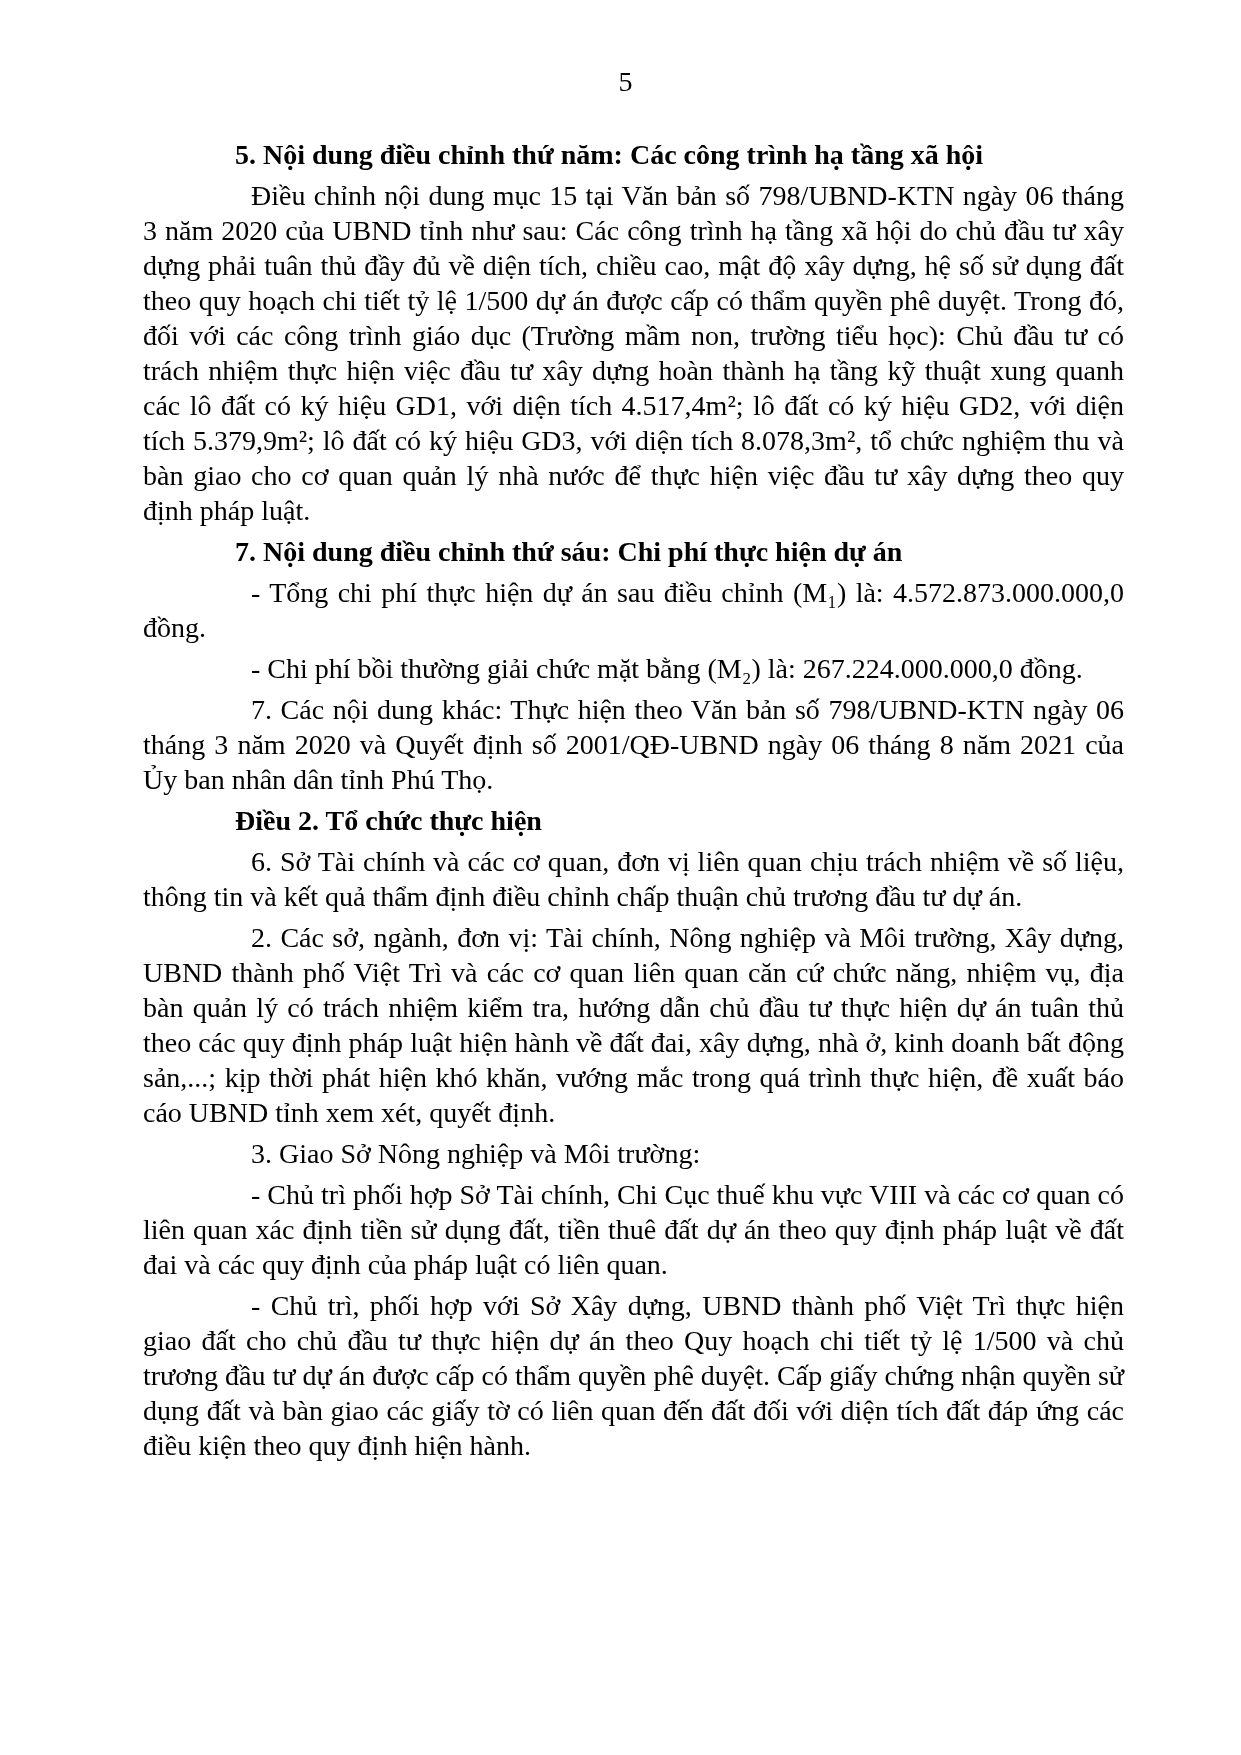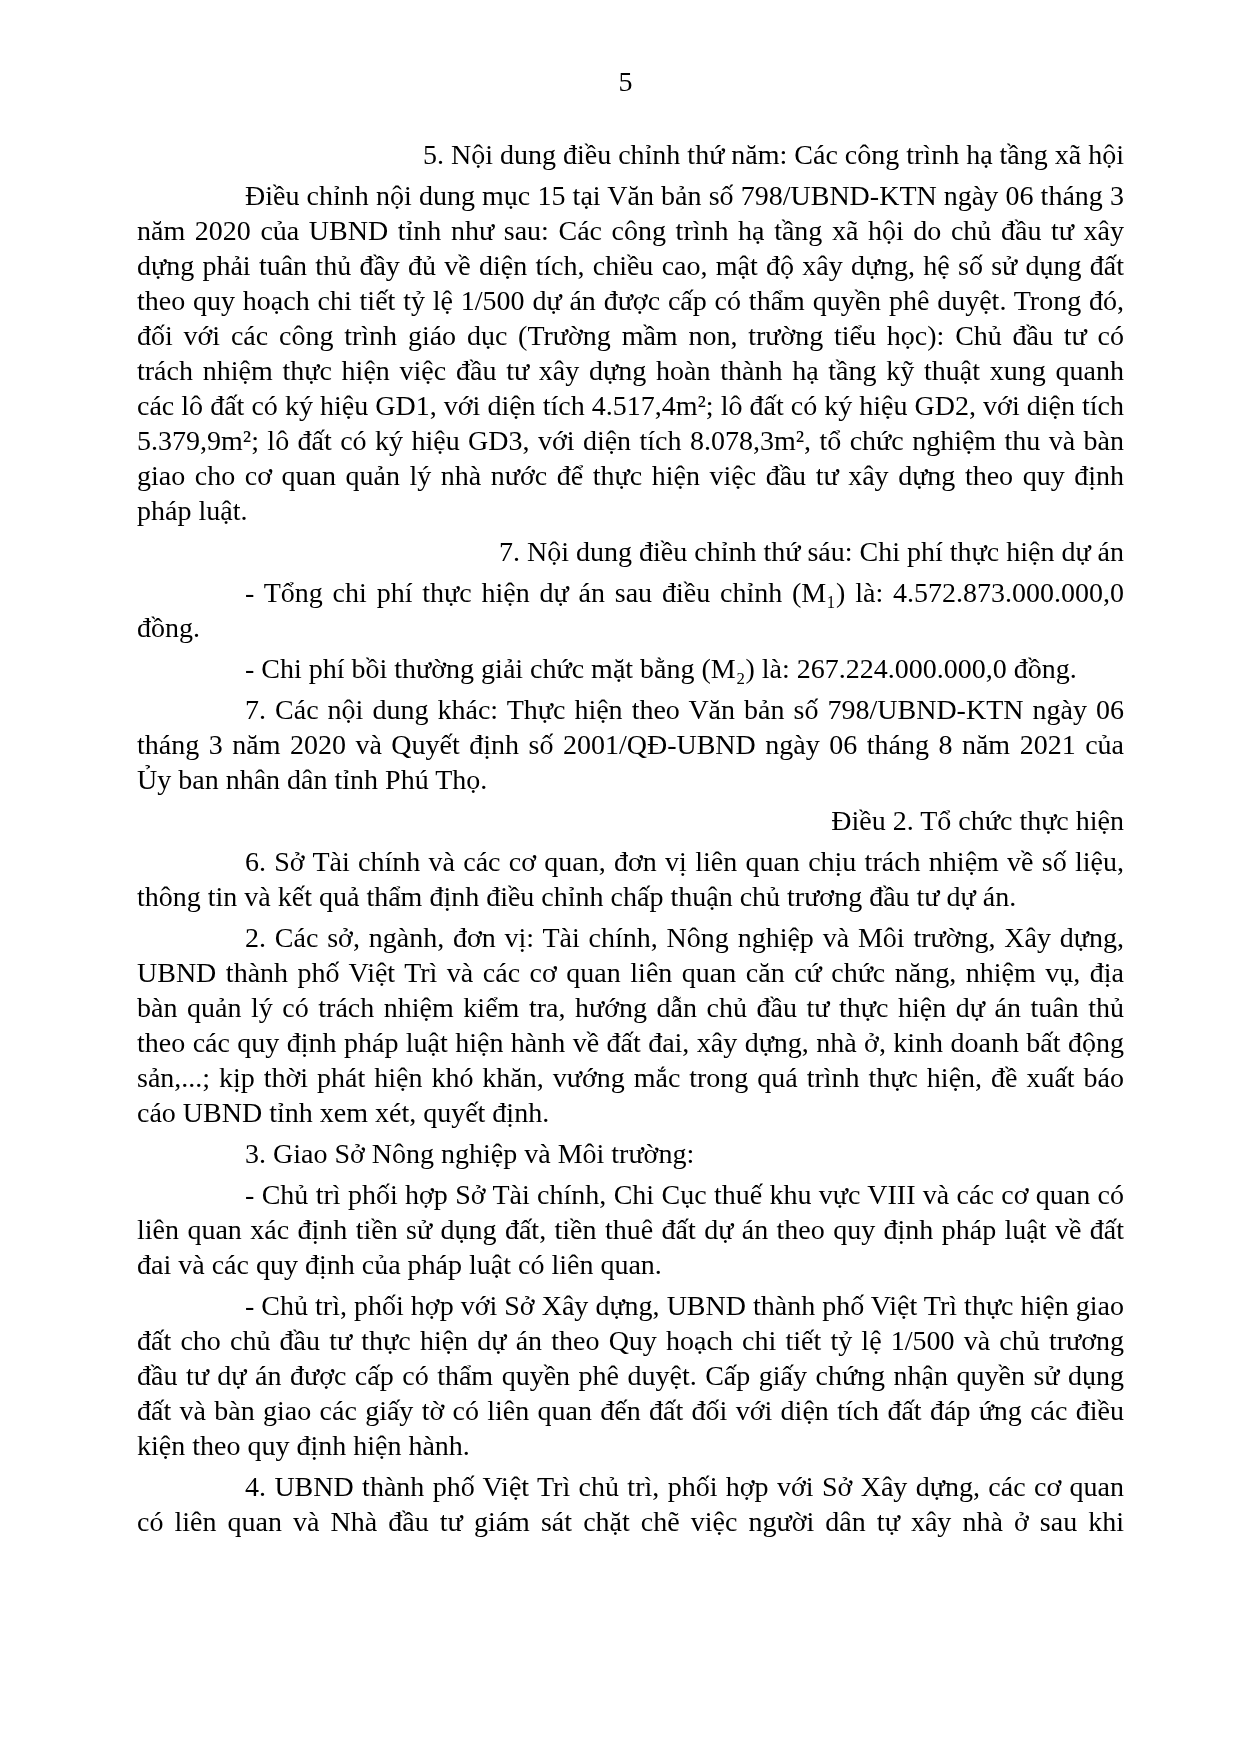--- a/index.html
+++ b/index.html
@@ -15,30 +15,29 @@
     line-height: 35px;
     box-sizing: border-box;
     padding: 64px 117px 0 127px;
     overflow: hidden;
   }
   .pnum {
     text-align: center;
     margin: 0 0 38px 0;
   }
   .h {
-    font-weight: normal;
+    font-weight: bold;
     text-indent: 108px;
     margin: 0 0 6px 0;
-    text-align: right;
   }
   .p {
     text-align: justify;
     text-justify: inter-word;
     text-indent: 108px;
-    margin: 0 0 6px 10px;
+    margin: 0 0 6px 16px;
   }
   .p.italic { font-style: italic; }
   .p.cutoff { text-align-last: justify; margin-bottom: 0; }
   .lead { font-weight: normal; }
 </style>
 </head>
 <body>
 
 <div class="page">
 
@@ -52,15 +51,14 @@
   <div class="p">- Chi phí bồi thường giải chức mặt bằng (M₂) là: 267.224.000.000,0 đồng.</div>
 
   <div class="p"><span class="lead">7. Các nội dung khác:</span><span> Thực hiện theo Văn bản số 798/UBND-KTN ngày 06 tháng 3 năm 2020 và Quyết định số 2001/QĐ-UBND ngày 06 tháng 8 năm 2021 của Ủy ban nhân dân tỉnh Phú Thọ.</span></div>
 
   <div class="h">Điều 2. Tổ chức thực hiện</div>
   <div class="p">6. Sở Tài chính và các cơ quan, đơn vị liên quan chịu trách nhiệm về số liệu, thông tin và kết quả thẩm định điều chỉnh chấp thuận chủ trương đầu tư dự án.</div>
   <div class="p">2. Các sở, ngành, đơn vị: Tài chính, Nông nghiệp và Môi trường, Xây dựng, UBND thành phố Việt Trì và các cơ quan liên quan căn cứ chức năng, nhiệm vụ, địa bàn quản lý có trách nhiệm kiểm tra, hướng dẫn chủ đầu tư thực hiện dự án tuân thủ theo các quy định pháp luật hiện hành về đất đai, xây dựng, nhà ở, kinh doanh bất động sản,...; kịp thời phát hiện khó khăn, vướng mắc trong quá trình thực hiện, đề xuất báo cáo UBND tỉnh xem xét, quyết định.</div>
   <div class="p">3. Giao Sở Nông nghiệp và Môi trường:</div>
   <div class="p">- Chủ trì phối hợp Sở Tài chính, Chi Cục thuế khu vực VIII và các cơ quan có liên quan xác định tiền sử dụng đất, tiền thuê đất dự án theo quy định pháp luật về đất đai và các quy định của pháp luật có liên quan.</div>
   <div class="p">- Chủ trì, phối hợp với Sở Xây dựng, UBND thành phố Việt Trì thực hiện giao đất cho chủ đầu tư thực hiện dự án theo Quy hoạch chi tiết tỷ lệ 1/500 và chủ trương đầu tư dự án được cấp có thẩm quyền phê duyệt. Cấp giấy chứng nhận quyền sử dụng đất và bàn giao các giấy tờ có liên quan đến đất đối với diện tích đất đáp ứng các điều kiện theo quy định hiện hành.</div>
-  <div class="p cutoff">4. UBND thành phố Việt Trì chủ trì, phối hợp với Sở Xây dựng, các cơ quan có liên quan và Nhà đầu tư giám sát chặt chẽ việc người dân tự xây nhà ở sau khi</div>
 
 </div>
 
 </body></html>

